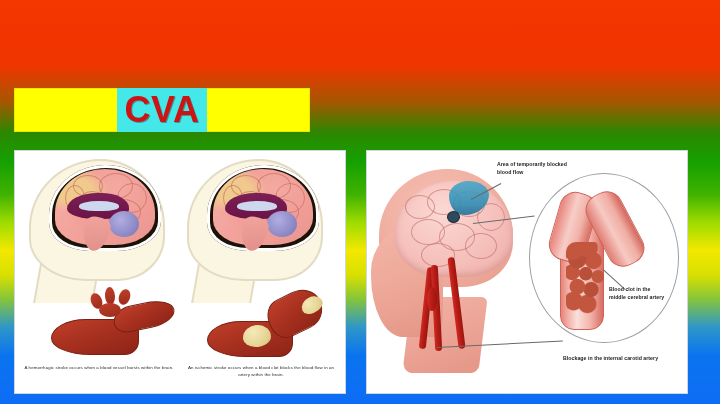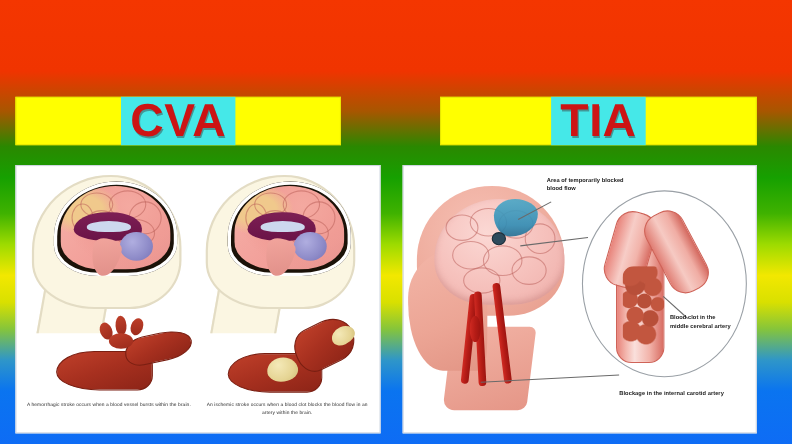--- a/index.html
+++ b/index.html
@@ -62,21 +62,21 @@
 
   .chip {
     background: #45e8e8;
     display: flex; align-items: center; justify-content: center;
     height: 44px;
     padding: 0 8px;
     min-width: 78px;
   }
   .chip-text {
     color: #cc1414;
-    font-size: 42px;
+    font-size: 36px;
     font-weight: 700;
     line-height: 1;
     letter-spacing: 0.5px;
     text-shadow: 1px 1px 0 rgba(60,0,0,0.35);
     white-space: nowrap;
   }
 
   
   .panel {
     position: absolute;
@@ -311,25 +311,20 @@
 
 <div id="slide">
 
 
   <div class="sub-bar" id="bar-cva">
     <span class="chip">
       <span class="chip-text">CVA</span>
     </span>
   </div>
 
-  <div class="sub-bar" id="bar-tia">
-    <span class="chip">
-      <span class="chip-text">TIA</span>
-    </span>
-  </div>
 
   <div class="panel" id="panel-cva">
     <div class="figure">
 
       <div class="head-unit" id="head-left">
         <div class="neck"></div>
         <div class="head-silhouette"></div>
         <div class="skull"></div>
         <div class="cortex">
           <div class="gyrus" style="left:18px;top:6px;width:30px;height:22px;"></div>

